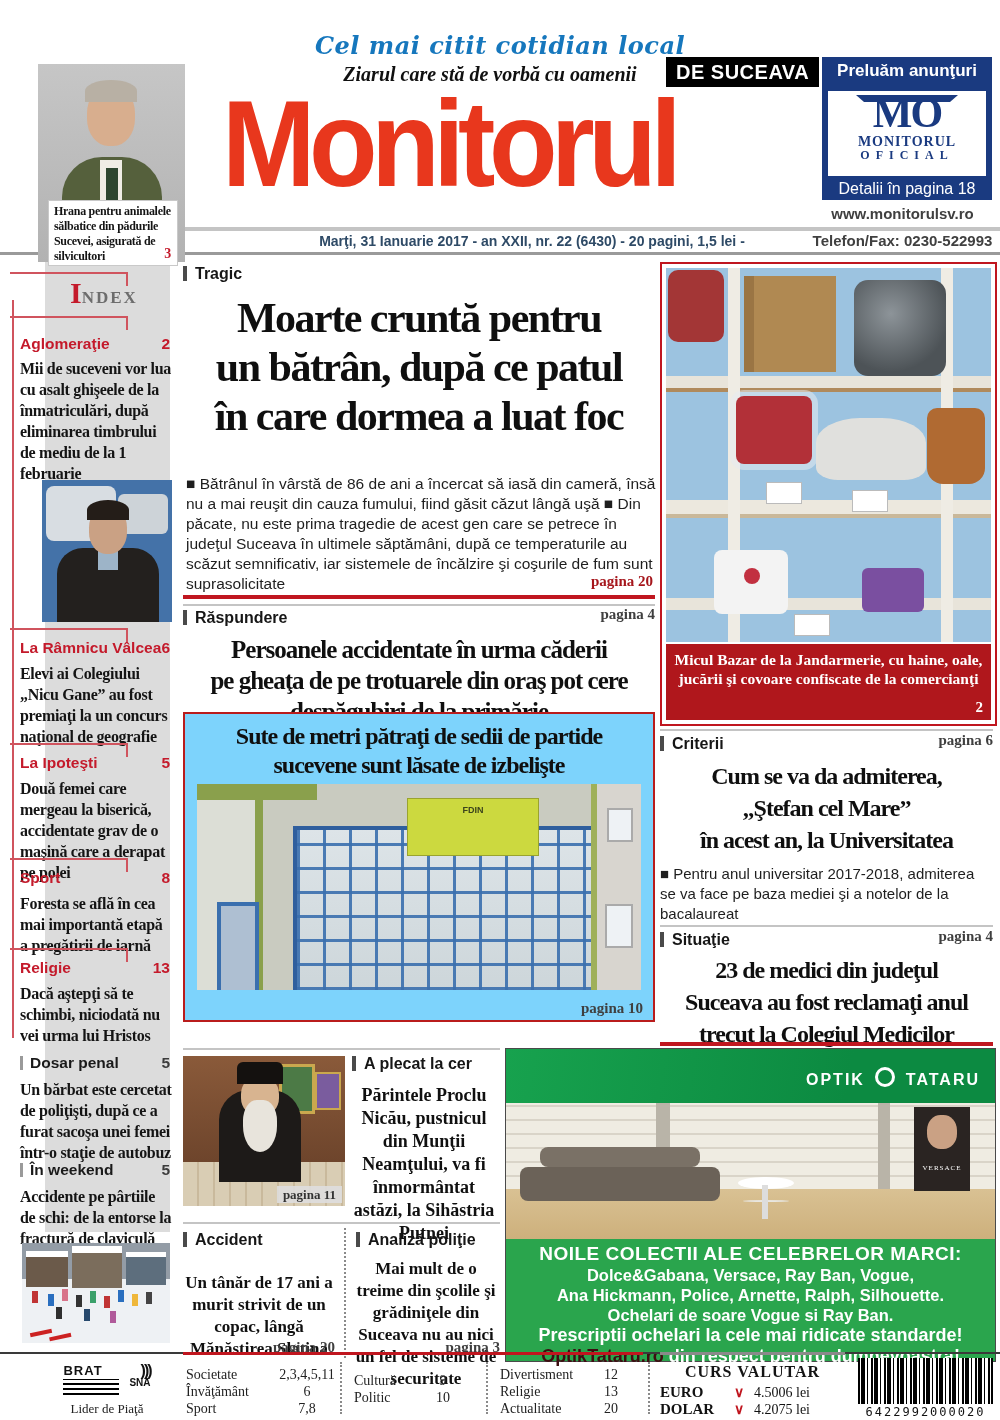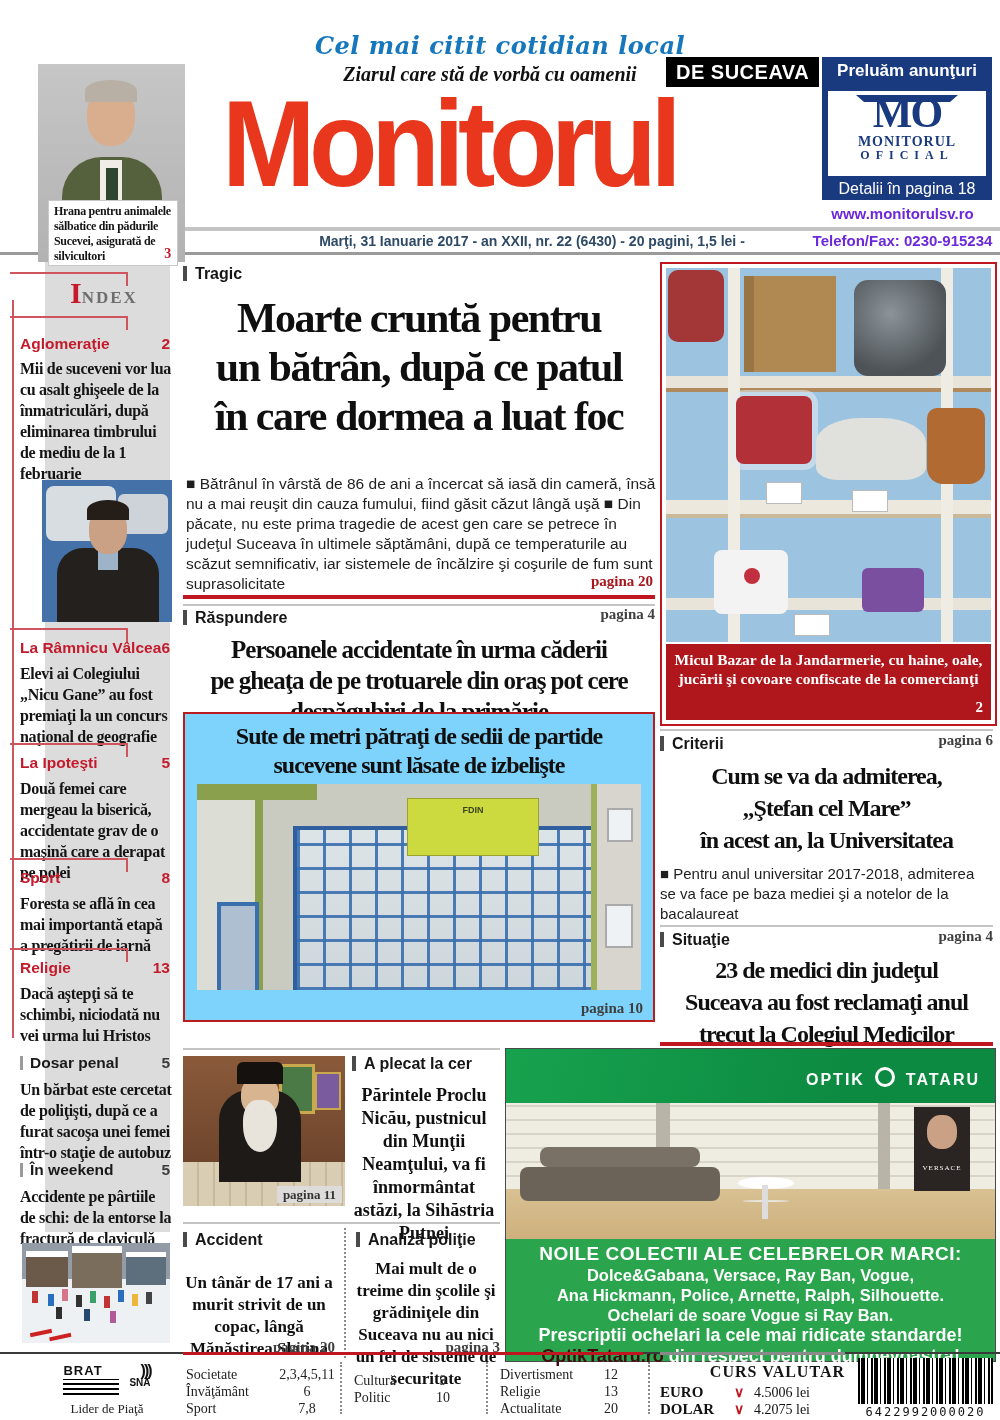--- a/index.html
+++ b/index.html
@@ -14,21 +14,21 @@
               transform:scaleX(.92);transform-origin:left top;white-space:nowrap;}
   .mo-box{background:#1a3a80;}
   .mo-top{color:#fff;font:700 17px/1 "Liberation Sans",sans-serif;text-align:center;padding:5px 0 4px;}
   .mo-white{background:#fff;margin:0 6px;height:85px;position:relative;text-align:center;}
   .mo-roof{position:absolute;left:28px;right:28px;top:4px;height:10px;border-top:7px solid #1a3a80;
            border-left:8px solid transparent;border-right:8px solid transparent;}
   .mo-logo{color:#1a3a80;font:700 42px/44px "Liberation Serif",serif;letter-spacing:-2px;margin-top:8px;}
   .mo-l1{color:#1a3a80;font:700 14px/14px "Liberation Serif",serif;letter-spacing:1px;}
   .mo-l2{color:#1a3a80;font:700 12px/13px "Liberation Serif",serif;letter-spacing:6px;}
   .mo-bottom{color:#fff;font:400 16px/1 "Liberation Sans",sans-serif;text-align:center;padding:5px 0;}
-  .red-contact{color:#6d28d9;font:700 15px/1 "Liberation Sans",sans-serif;text-align:center;}
+  .red-contact{color:#404040;font:700 15px/1 "Liberation Sans",sans-serif;text-align:center;}
   .dateline{color:#2e4a66;font:700 14px/1 "Liberation Sans",sans-serif;text-align:center;margin-left:32px;}
   
   .rule{background:#c4c4c4;}
   .rule-red{background:#c0161f;}
   .rule-dark{background:#3a3a3a;}
   .dotted-v{border-left:2px dotted #8a8a8a;width:0;}
   
   .kicker{font:700 16px/1 "Liberation Sans",sans-serif;color:#161616;white-space:nowrap;}
   .kicker .kbar{display:inline-block;width:4px;height:15px;background:#4a4a4a;margin-right:8px;vertical-align:-2px;}
   .pagelink{font:600 15px/1 "Liberation Serif",serif;color:#3f3f3f;text-align:right;}
@@ -66,21 +66,21 @@
   
   .ad-green{background:#2aa54d;color:#fff;text-align:center;font-family:"Liberation Sans",sans-serif;}
   .ad-l1{font-weight:800;font-size:19px;line-height:23px;letter-spacing:.5px;padding-top:3px;}
   .ad-l{font-weight:700;font-size:16.5px;line-height:20px;}
   .ad-l5{font-weight:700;font-size:18px;line-height:21px;}
   .ad-dark{color:#3d0d10;}
   
   .ft{font:400 14px/17px "Liberation Serif",serif;color:#222;}
   .ft-row{display:flex;justify-content:space-between;}
   .ft-pages{text-align:center;min-width:58px;}
-  .curs-title{font:700 16px/1 "Liberation Serif",serif;letter-spacing:1px;text-align:right;color:#141414;}
+  .curs-title{font:700 16px/1 "Liberation Serif",serif;letter-spacing:1px;text-align:center;color:#141414;}
   .curs-row{display:flex;align-items:baseline;font-family:"Liberation Serif",serif;}
   .curs-cur{font-weight:700;font-size:15px;width:64px;}
   .curs-dir{color:#c0161f;font-weight:700;font-size:14px;width:30px;text-align:center;}
   .curs-val{font-size:14px;}
   .barcode{background:repeating-linear-gradient(90deg,#000 0 2px,#fff 2px 3px,#000 3px 7px,#fff 7px 9px,#000 9px 10px,#fff 10px 13px);}
   .bc-num{font:400 12px/1 "DejaVu Sans Mono",monospace;text-align:center;letter-spacing:2px;}
   .brat-txt{font:700 13px/1 "Liberation Sans",sans-serif;letter-spacing:1px;}
   .waves{height:16px;background:repeating-linear-gradient(0deg,#000 0 2px,transparent 2px 5px);}
   .lider{font:400 13px/1 "Liberation Serif",serif;color:#222;text-align:center;}
 </style>
@@ -103,21 +103,21 @@
       <div class="mo-logo">MO</div>
       <div class="mo-l1">MONITORUL</div>
       <div class="mo-l2">OFICIAL</div>
     </div>
     <div class="mo-bottom">Detalii în pagina 18</div>
   </div>
 
   <div class="abs red-contact" style="left:810px;top:206px;width:185px;">www.monitorulsv.ro</div>
   <div class="abs rule" style="left:180px;top:227px;width:820px;height:4px;"></div>
   <div class="abs dateline" style="left:185px;top:234px;width:630px;">Marţi, 31 Ianuarie 2017 - an XXII, nr. 22 (6430) - 20 pagini, 1,5 lei -</div>
-  <div class="abs red-contact" style="left:810px;top:233px;width:185px;">Telefon/Fax: 0230-915234</div>
+  <div class="abs red-contact" style="left:810px;top:233px;width:185px;">Telefon/Fax: 0230-522993</div>
   <div class="abs" style="left:0;top:252px;width:1000px;height:3px;background:#9a9a9a;"></div>
 
   <div class="photo" style="left:38px;top:64px;width:147px;height:198px;background:linear-gradient(#c6c6c6,#b2b2b2);">
     <div class="abs" style="left:24px;bottom:0;width:100px;height:105px;background:#55603c;border-radius:40px 40px 0 0;"></div>
     <div class="abs" style="left:62px;bottom:40px;width:22px;height:62px;background:#f0ede6;"></div>
     <div class="abs" style="left:68px;bottom:38px;width:12px;height:56px;background:#2e4630;"></div>
     <div class="abs" style="left:49px;top:22px;width:48px;height:60px;background:#d8ae8e;border-radius:45%;"></div>
     <div class="abs" style="left:47px;top:16px;width:52px;height:22px;background:#b8b0a4;border-radius:50% 50% 0 0;"></div>
   </div>
   <div class="abs caption-box" style="left:48px;top:200px;width:118px;height:58px;">

